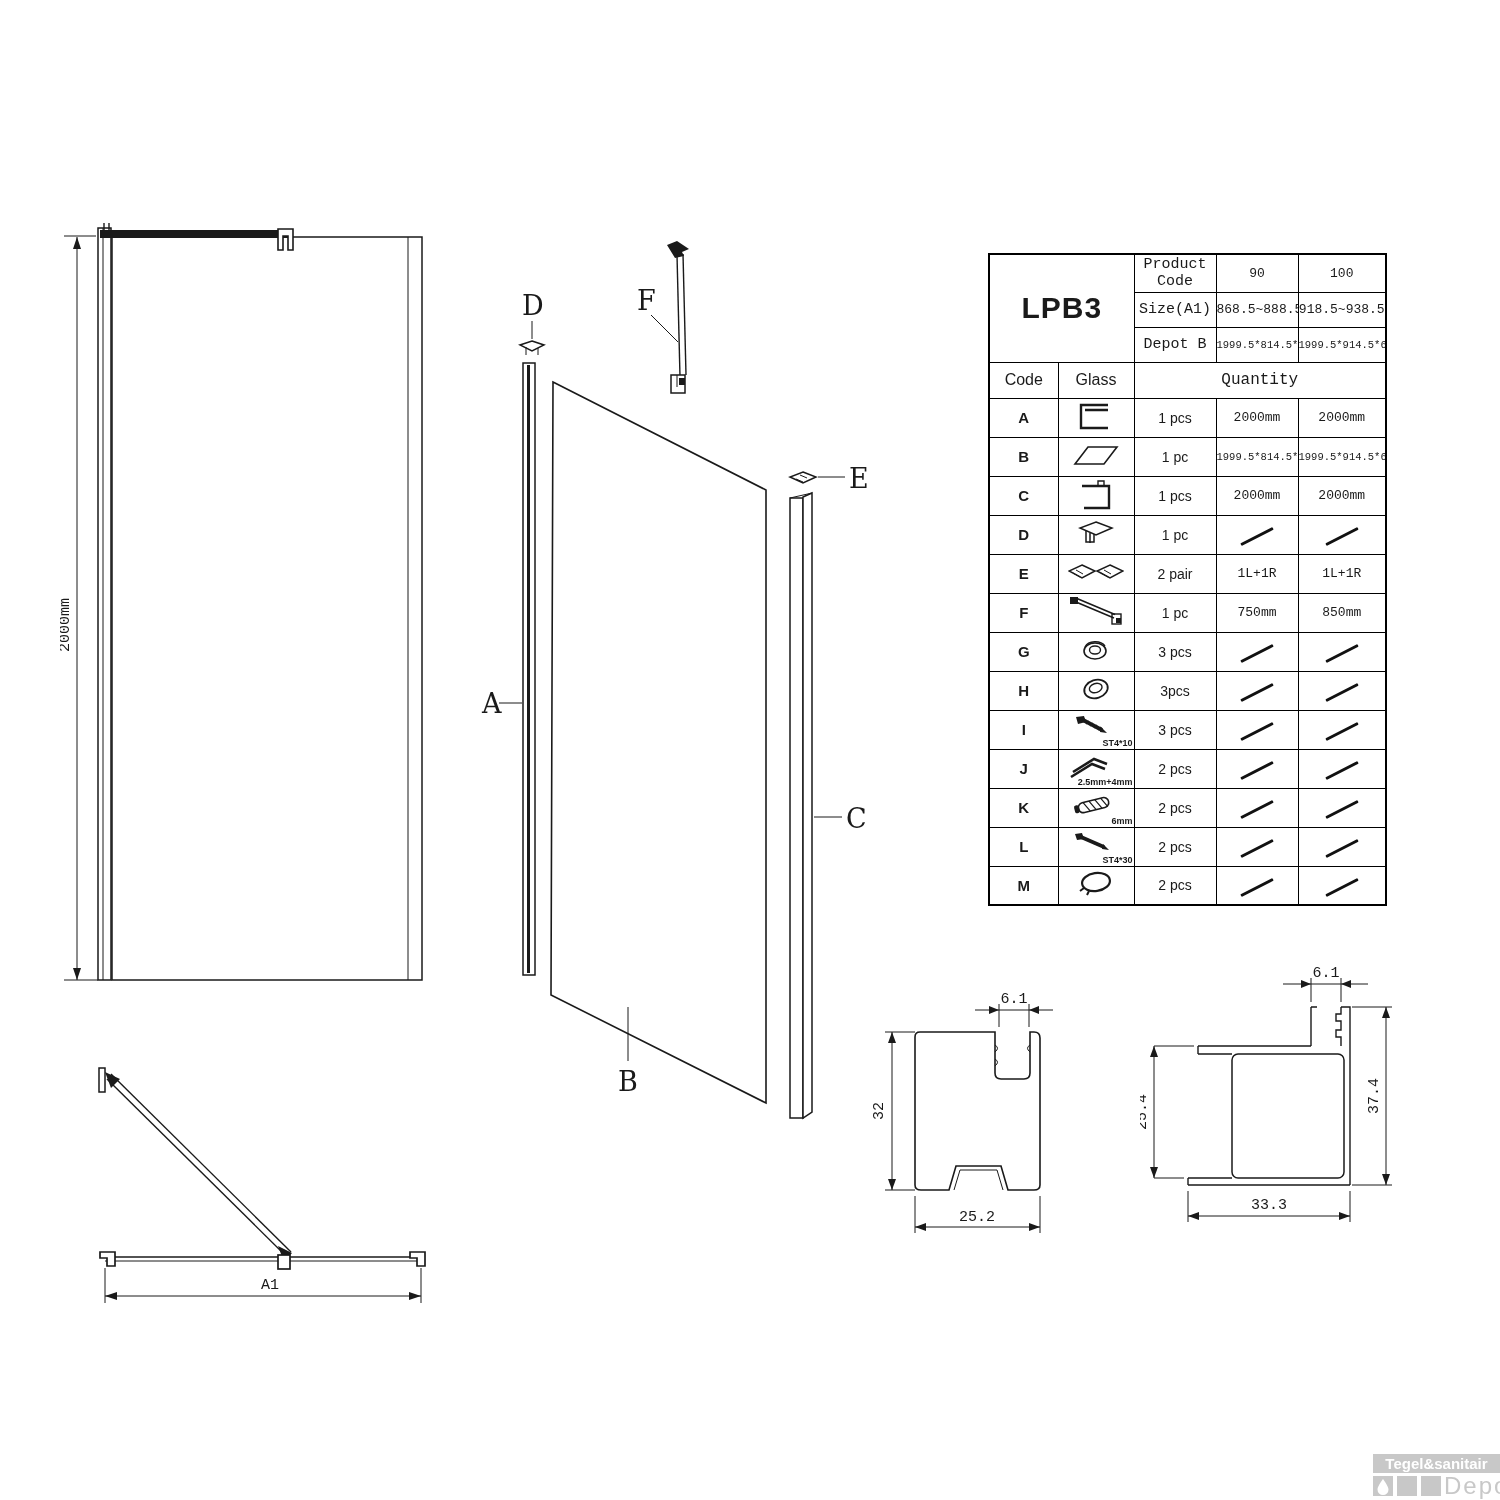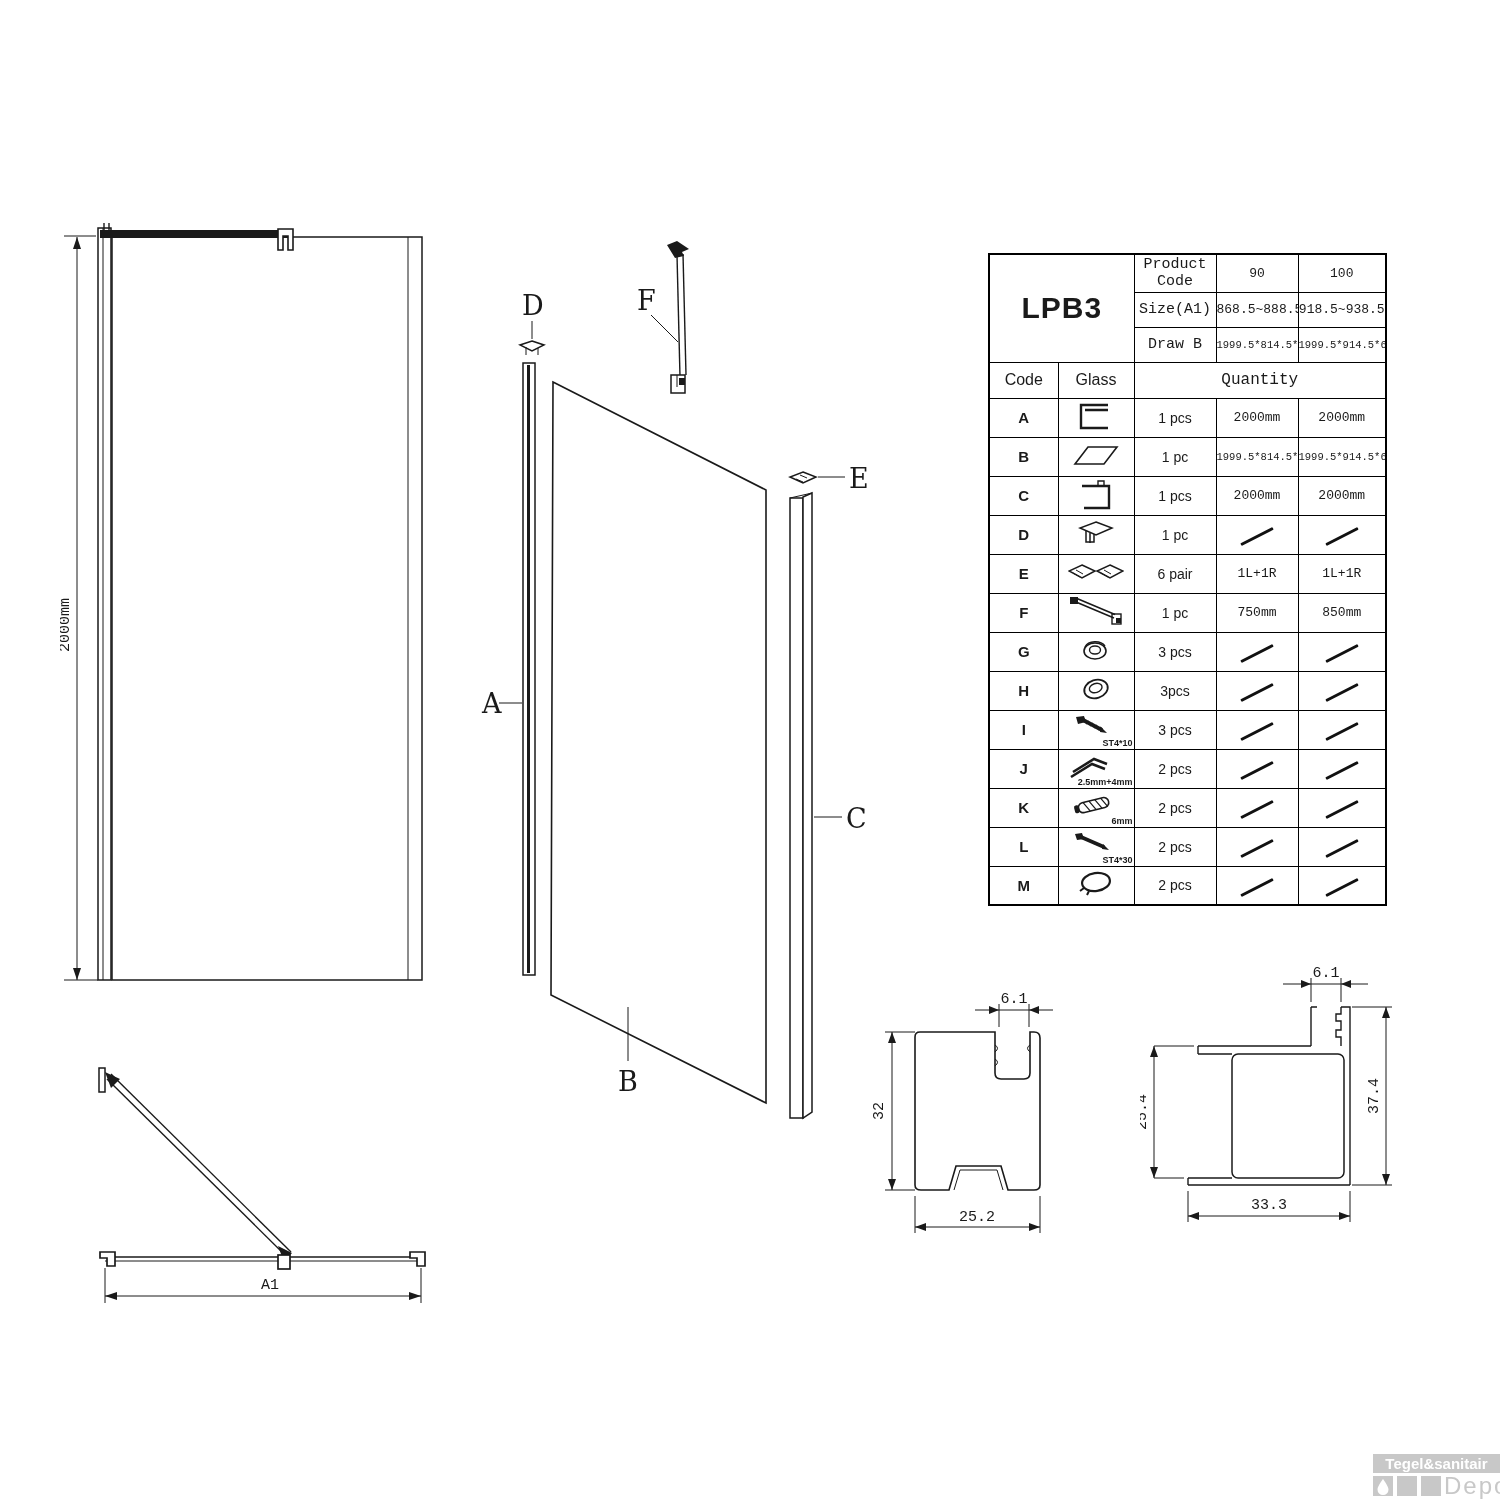--- a/index.html
+++ b/index.html
@@ -212,21 +212,21 @@
           <td class="hlabel">Product Code</td>
           <td class="hval">90</td>
           <td class="hval">100</td>
         </tr>
         <tr style="height:35px">
           <td class="hlabel">Size(A1)</td>
           <td class="hval">868.5~888.5</td>
           <td class="hval">918.5~938.5</td>
         </tr>
         <tr style="height:35px">
-          <td class="hlabel">Draw B</td>
+          <td class="hlabel">Depot B</td>
           <td class="hval small">1999.5*814.5*6</td>
           <td class="hval small">1999.5*914.5*6</td>
         </tr>
         <tr style="height:36px">
           <td class="codehead">Code</td>
           <td class="codehead">Glass</td>
           <td class="qtyhead" colspan="3">Quantity</td>
         </tr>
       </tbody>
       <tbody id="parts-rows">
@@ -269,21 +269,21 @@
             <td class="vcell"><span class="slash"></span></td>
           </tr>
           <tr style="height: 39px;">
             <td class="code">E</td>
             <td class="draw"><span style="display: inline-block;"><svg width="56" height="32" viewBox="0 0 56 32">
                   <polygon stroke="#1a1a1a" fill="none" stroke-width="1.5" points="14,9 27,15 14,22 1,15"></polygon>
                   <path stroke="#1a1a1a" fill="none" stroke-width="1" d="M5,17 l7,4 M8,14 l7,4"></path>
                   <polygon stroke="#1a1a1a" fill="none" stroke-width="1.5" points="42,9 55,15 42,22 29,15"></polygon>
                   <path stroke="#1a1a1a" fill="none" stroke-width="1" d="M33,17 l7,4 M36,14 l7,4"></path>
                 </svg></span></td>
-            <td class="qty">6 pair</td>
+            <td class="qty">2 pair</td>
             <td class="vcell">1L+1R</td>
             <td class="vcell">1L+1R</td>
           </tr>
           <tr style="height: 39px;">
             <td class="code">F</td>
             <td class="draw"><span style="display: inline-block;"><svg width="56" height="32" viewBox="0 0 56 32">
                   <rect x="2" y="2" width="8" height="7" fill="#1a1a1a"></rect>
                   <path stroke="#1a1a1a" fill="none" stroke-width="1.6" d="M8,7 L46,23 M9,3.5 L47,19.5"></path>
                   <rect stroke="#1a1a1a" fill="none" stroke-width="1.4" x="44" y="19" width="9" height="10"></rect>
                   <rect x="48" y="23" width="5" height="5" fill="#1a1a1a"></rect>

